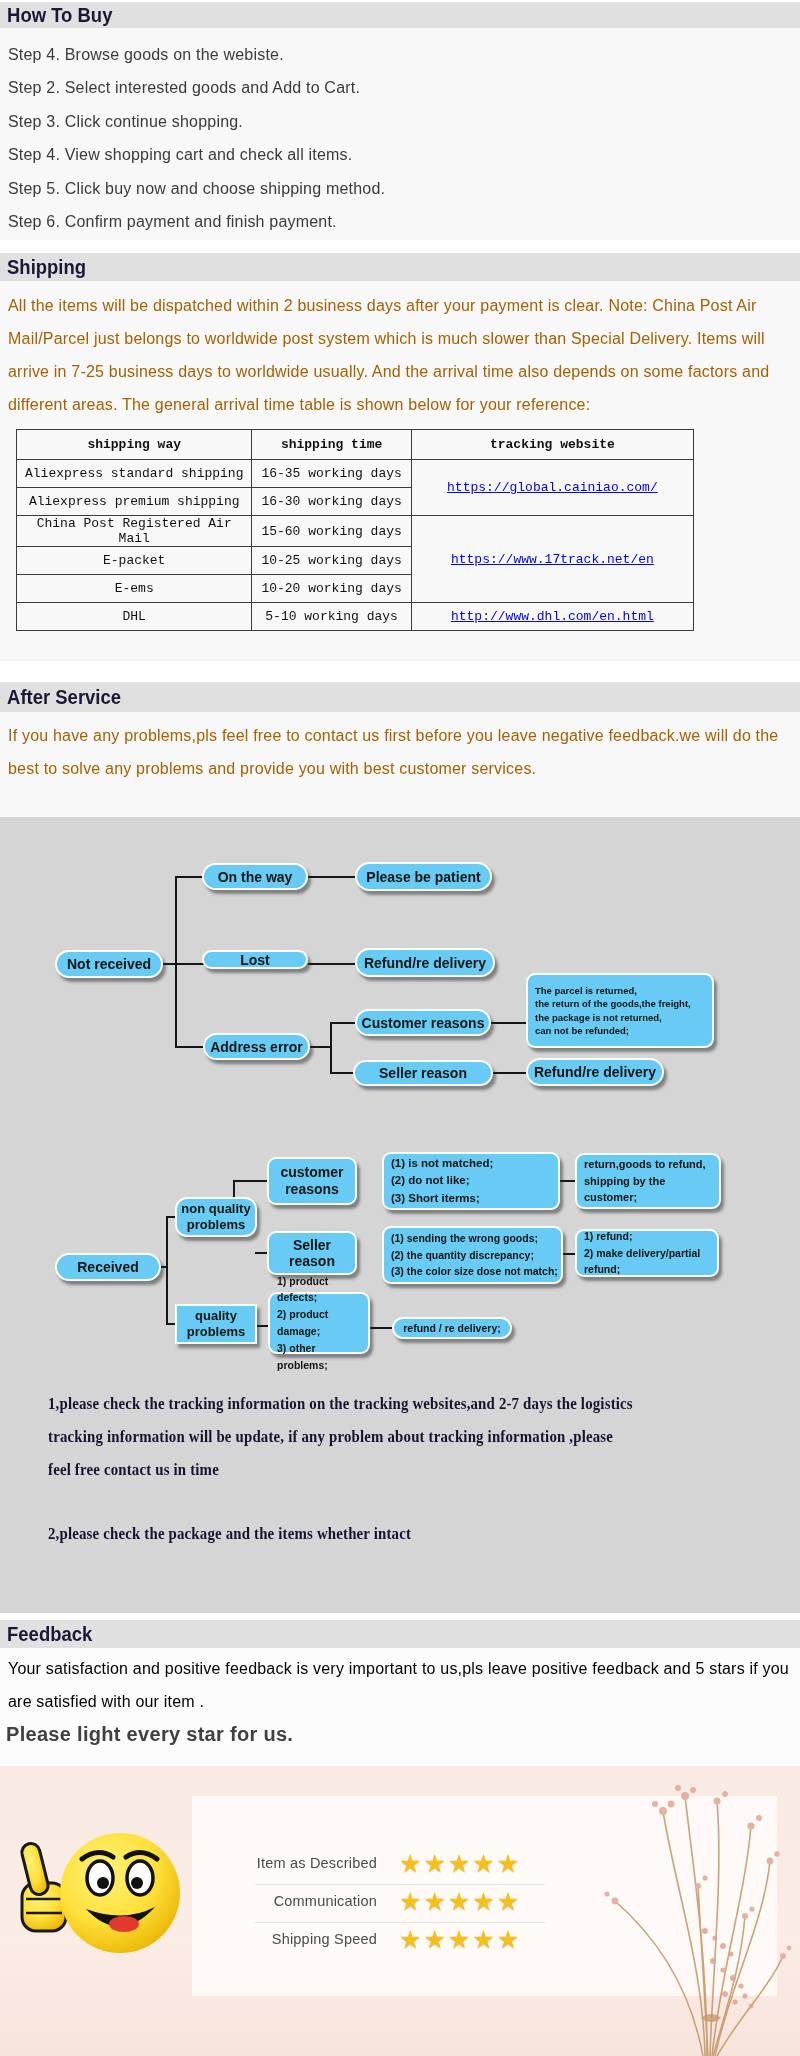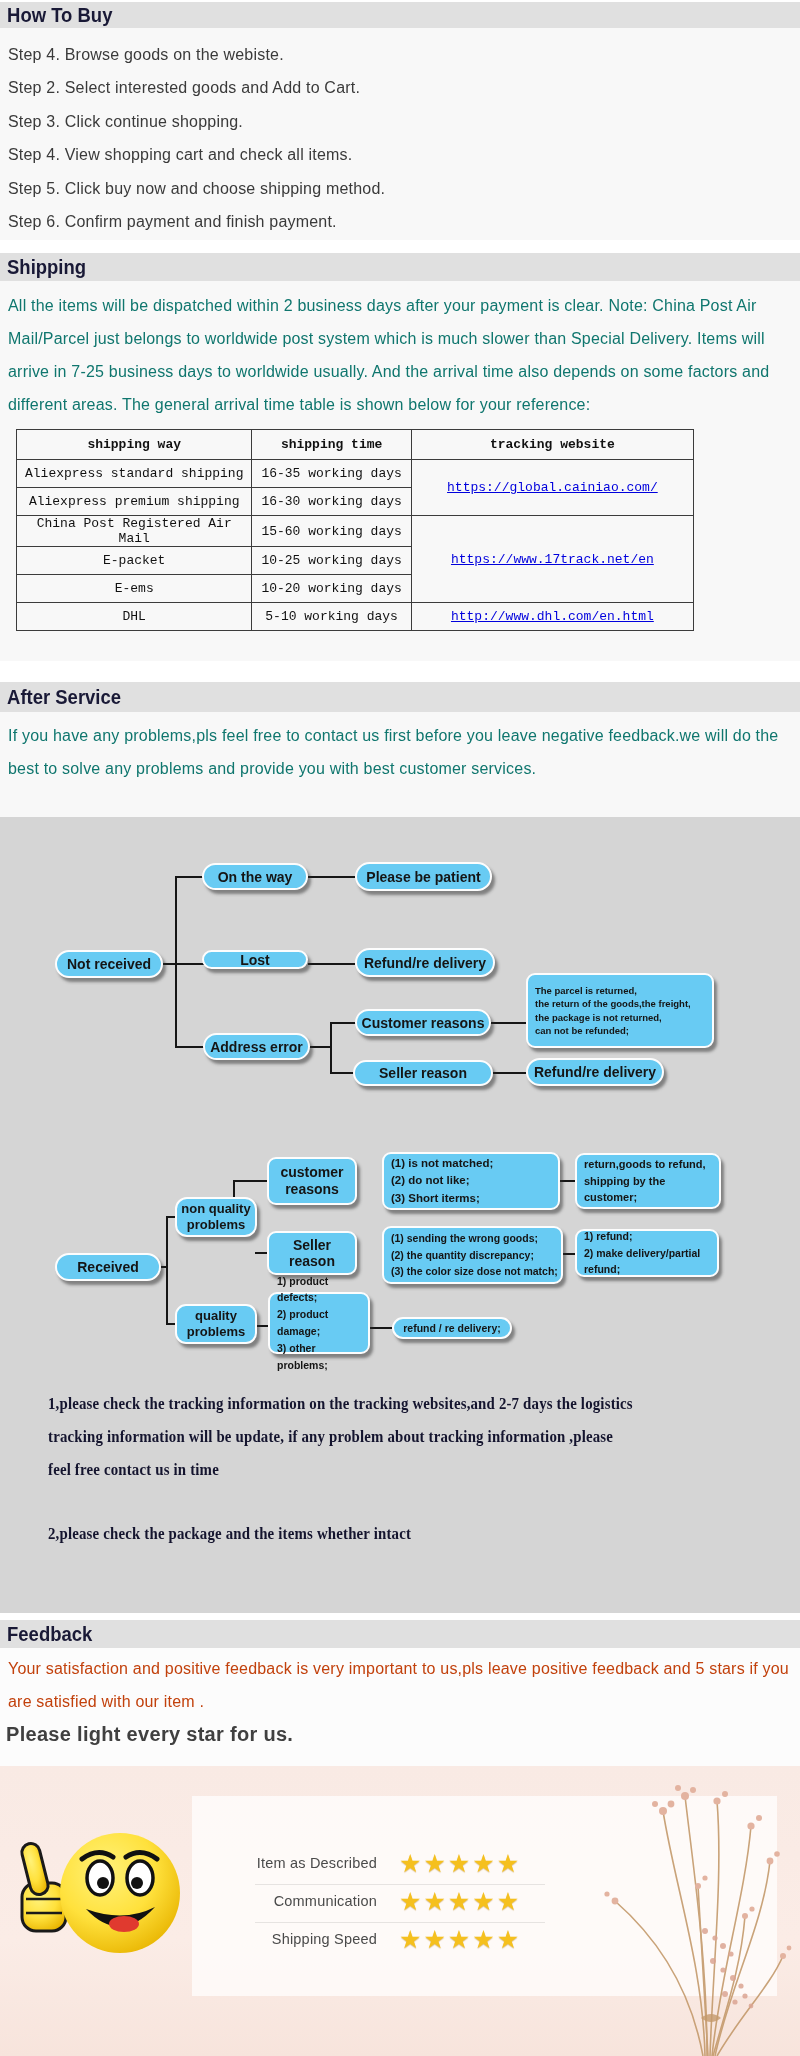--- a/index.html
+++ b/index.html
@@ -5,21 +5,21 @@
   html,body{margin:0;padding:0;background:#ffffff;}
   #page{position:relative;width:800px;height:2056px;background:#ffffff;overflow:hidden;
         font-family:"Liberation Sans",sans-serif;color:#3c3c3c;}
   .abs{position:absolute;}
   
   .bar{left:0;width:800px;background:#e0e0e0;display:flex;align-items:center;}
   .bar-title{font-weight:bold;font-size:21px;color:#191936;padding-left:8px;
              transform:scaleX(.88);transform-origin:0 50%;white-space:nowrap;}
   
   .sect{left:0;width:800px;background:#f8f8f8;}
-  .ptext{font-size:16px;line-height:33px;color:#0f766e;padding:0 10px 0 8px;letter-spacing:.2px;}
+  .ptext{font-size:16px;line-height:33px;color:#a16207;padding:0 10px 0 8px;letter-spacing:.2px;}
   .steps div{font-size:16px;line-height:33.4px;color:#3a3a3a;padding-left:8px;letter-spacing:.2px;}
   
   table.ship{border-collapse:collapse;margin:8px 0 0 16px;width:678px;
              font-family:"Liberation Mono","DejaVu Sans Mono",monospace;font-size:13px;color:#111;}
   table.ship th,table.ship td{border:1px solid #3c3c3c;text-align:center;padding:0 4px;}
   table.ship th{height:29px;font-weight:bold;}
   table.ship td{height:27px;}
   table.ship a{color:#0000dd;text-decoration:underline;cursor:pointer;}
   
   #diagram{left:0;top:817px;width:800px;height:796px;background:#d5d5d5;}
@@ -148,21 +148,21 @@
     <div class="cline" style="left:233px;top:363px;width:34px;height:2px;"></div>
     <div class="cline" style="left:255px;top:435px;width:12px;height:2px;"></div>
     <div class="cline" style="left:255px;top:508px;width:13px;height:2px;"></div>
     <div class="cline" style="left:560px;top:363px;width:15px;height:2px;"></div>
     <div class="cline" style="left:562px;top:436px;width:13px;height:2px;"></div>
     <div class="cline" style="left:368px;top:510px;width:24px;height:2px;"></div>
 
     <div class="pill" style="left:55px;top:436px;width:106px;height:28px;">Received</div>
     <div class="bluebox multiline" style="left:175px;top:380px;width:82px;height:40px;font-size:13px;line-height:1.25;border-radius:12px;">non quality
 problems</div>
-    <div class="bluebox multiline" style="left:175px;top:487px;width:82px;height:40px;font-size:13px;line-height:1.25;border-radius:11px;">quality
+    <div class="bluebox multiline" style="left:175px;top:487px;width:82px;height:40px;font-size:13px;line-height:1.25;border-radius:0;">quality
 problems</div>
     <div class="bluebox multiline" style="left:267px;top:340px;width:90px;height:48px;font-size:14px;line-height:1.25;">customer
 reasons</div>
     <div class="bluebox" style="left:267px;top:414px;width:90px;height:44px;font-size:14px;">Seller reason</div>
     <div class="bluebox multiline leftalign" style="left:382px;top:335px;width:178px;height:58px;font-size:11.5px;line-height:1.5;">(1) is not matched;
 (2) do not like;
 (3) Short iterms;</div>
     <div class="bluebox multiline leftalign" style="left:575px;top:336px;width:146px;height:56px;font-size:11px;line-height:1.5;">return,goods to refund,
 shipping by the customer;</div>
     <div class="bluebox multiline leftalign" style="left:382px;top:409px;width:181px;height:58px;font-size:10.5px;line-height:1.6;">(1) sending the wrong goods;
@@ -176,21 +176,21 @@
     <div class="bluebox" style="left:392px;top:500px;width:120px;height:22px;font-size:10.5px;border-radius:11px;">refund / re delivery;</div>
 
     <div class="dnote" style="top:570px;">1,please check the tracking information on the tracking websites,and 2-7 days the logistics tracking information will be update, if any problem about tracking information ,please feel free contact us in time</div>
     <div class="dnote" style="top:700px;">2,please check the package and the items whether intact</div>
   </div>
 
   <div class="abs bar" style="top:1620px;height:28px;">
     <span class="bar-title">Feedback</span>
   </div>
   <div class="abs" style="top:1648px;left:0;width:800px;height:118px;background:#fcfcfc;padding-top:4px;box-sizing:border-box;">
-    <div class="ptext" style="color:#c2410c;">Your satisfaction and positive feedback is very important to us,pls leave positive feedback and 5 stars if you are satisfied with our item .</div>
+    <div class="ptext" style="color:#000000;">Your satisfaction and positive feedback is very important to us,pls leave positive feedback and 5 stars if you are satisfied with our item .</div>
     <div class="fb-bold">Please light every star for us.</div>
   </div>
 
   <div class="abs" id="banner">
     <div id="panel"></div>
 
     <svg class="abs" style="left:12px;top:55px;" width="180" height="140" viewBox="0 0 180 140">
       <defs>
         <radialGradient id="gy" cx="38%" cy="32%" r="75%">
           <stop offset="0%" stop-color="#fff27a"></stop>

